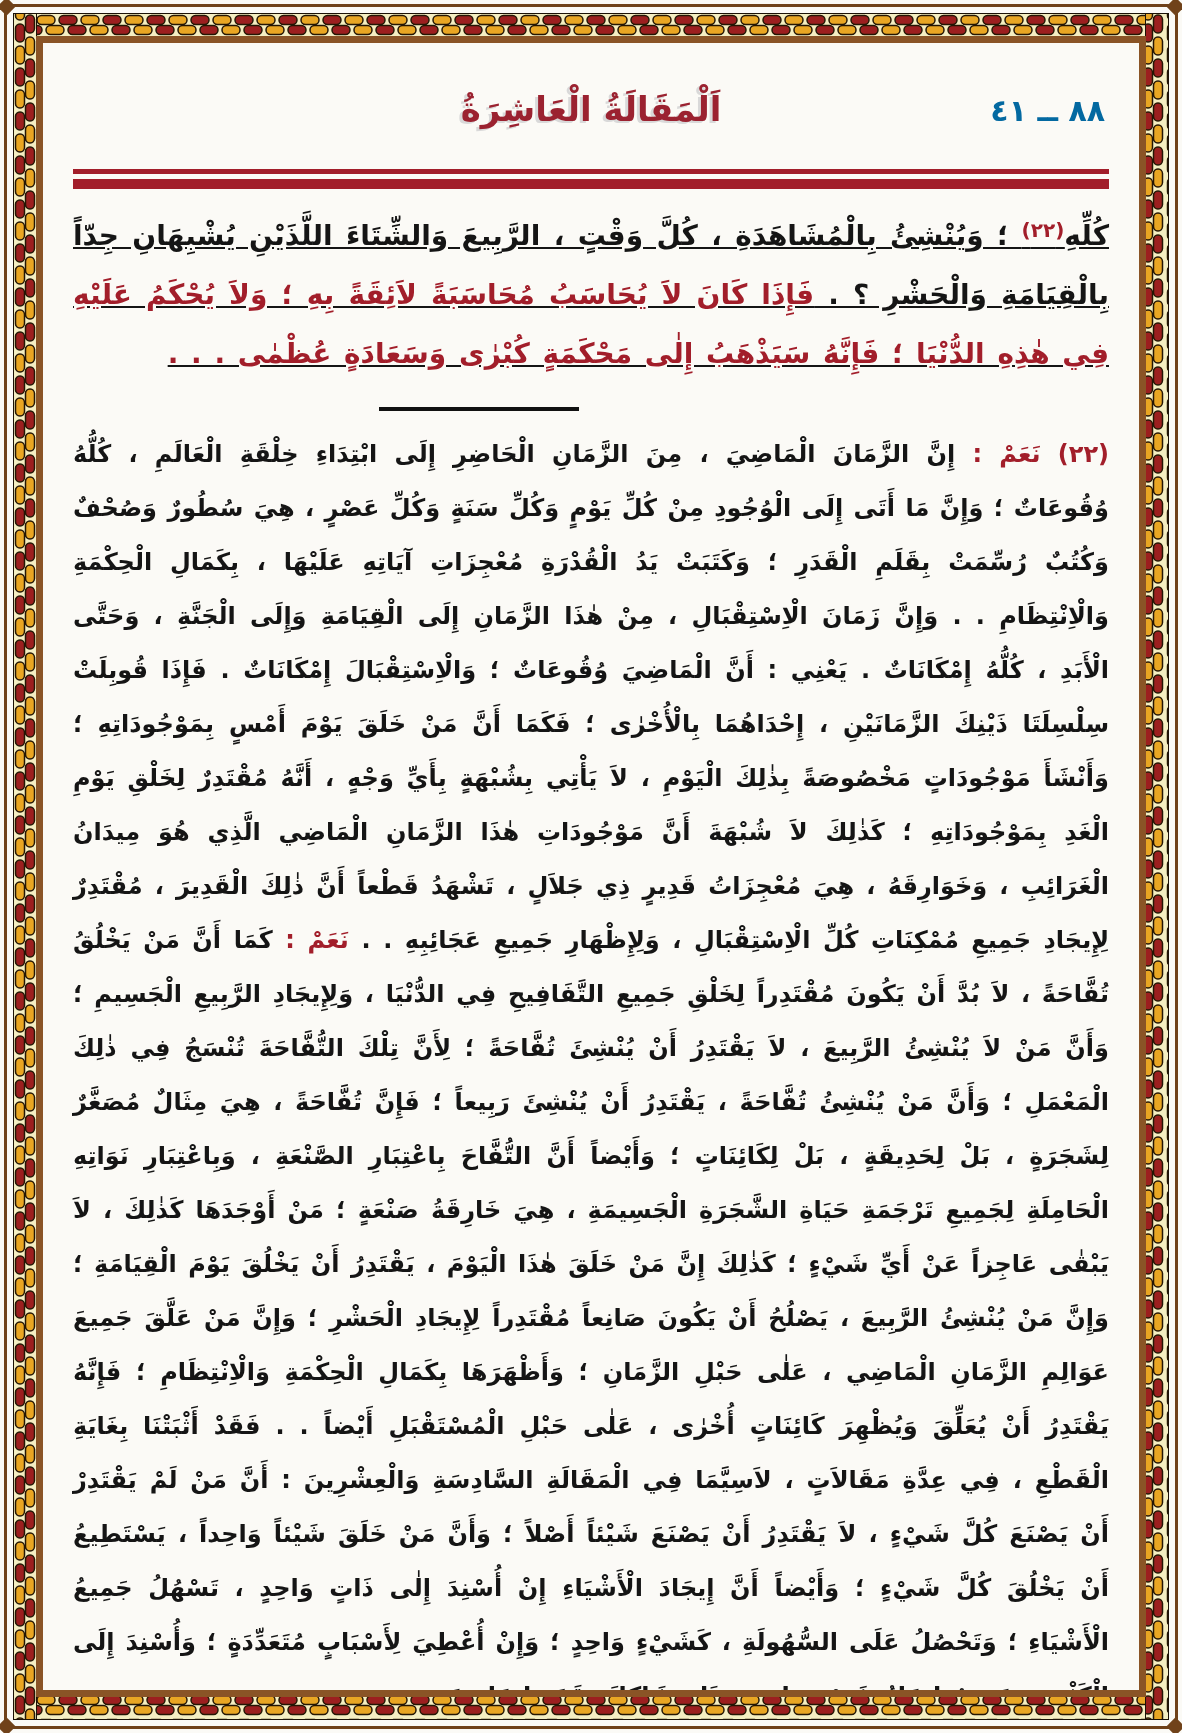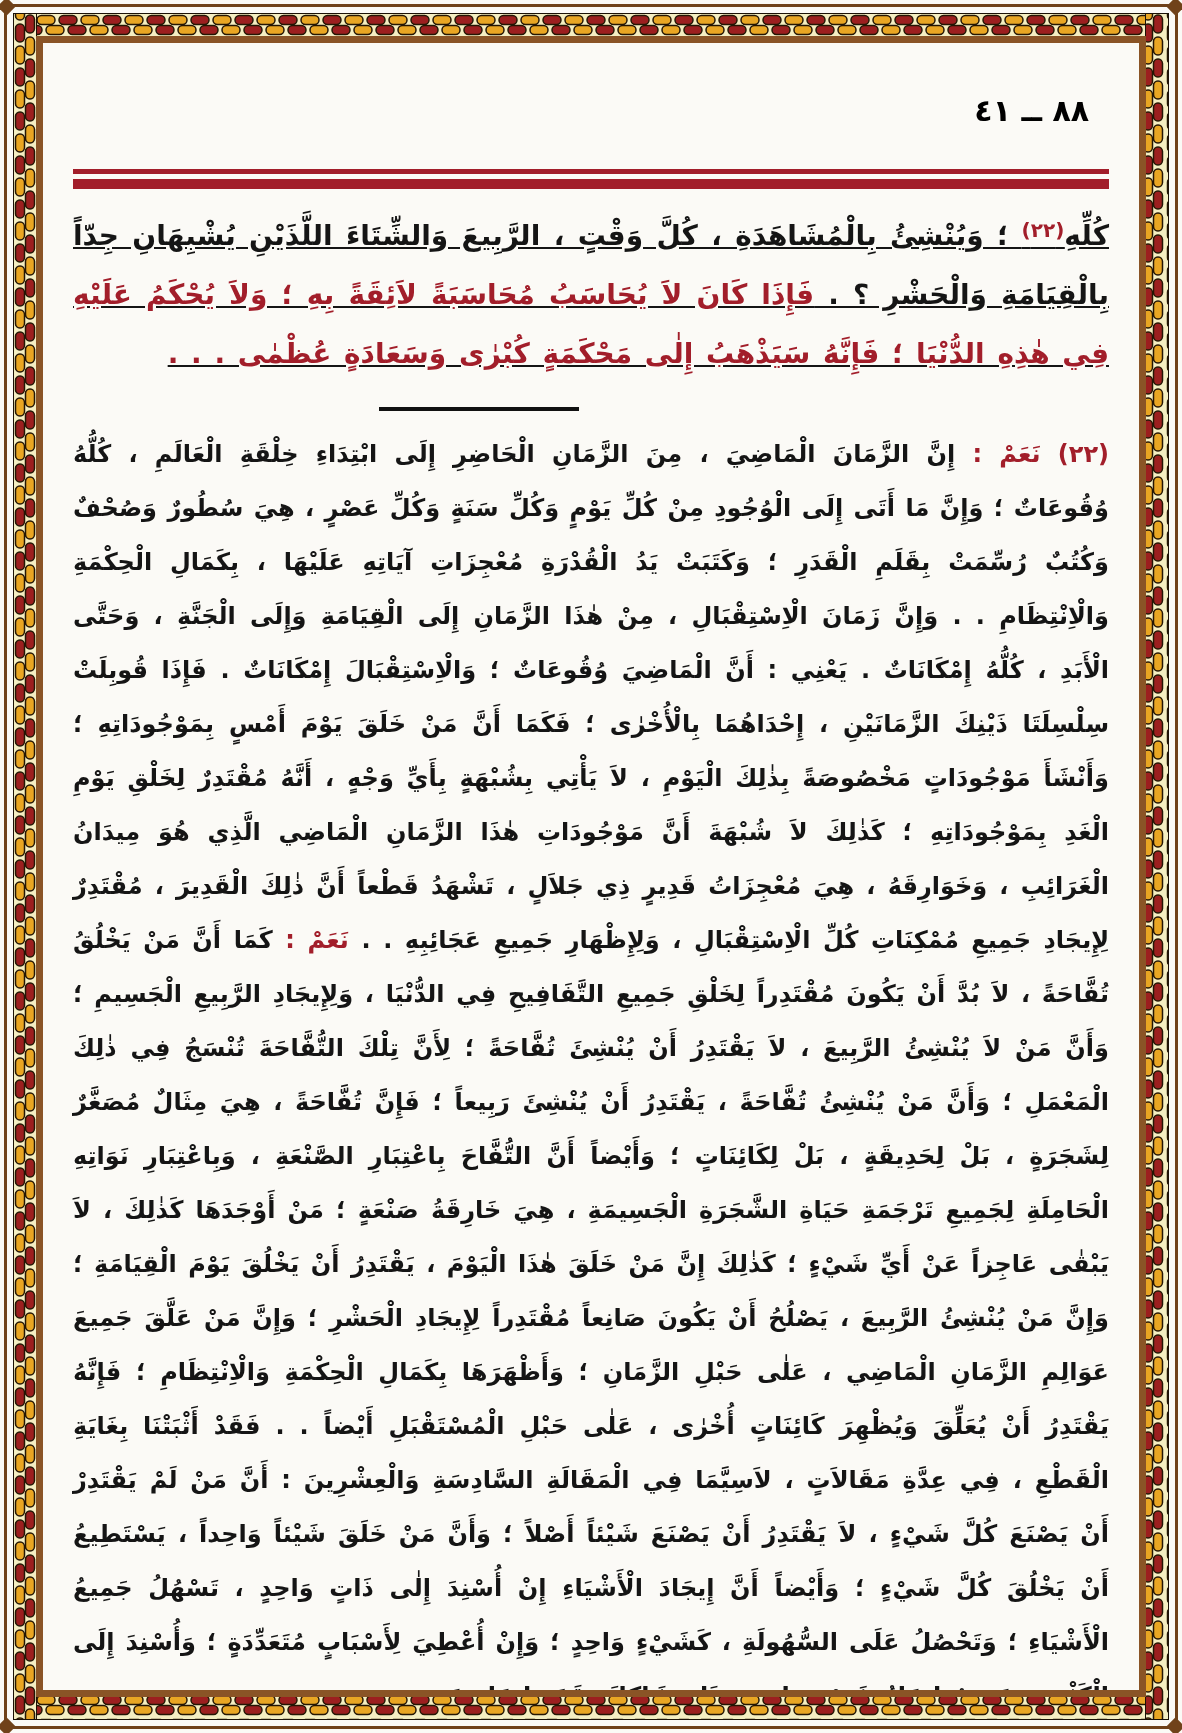--- a/index.html
+++ b/index.html
@@ -13,22 +13,22 @@
   .frame-outer { position:absolute; inset:4px; border:3px solid #70421A; pointer-events:none; }
   .frame-chain { position:absolute; top:13px; left:13px; pointer-events:none; }
   .frame-inner { position:absolute; inset:36px; border:7px solid #8A5426; pointer-events:none; }
   .corner { position:absolute; width:13px; height:13px; background:#70421A; transform:rotate(45deg); }
   .corner.tl{ top:0; left:0; } .corner.tr{ top:0; right:0; }
   .corner.bl{ bottom:0; left:0; } .corner.br{ bottom:0; right:0; }
   
   .content { position:absolute; inset:43px; padding:6px 30px 0; overflow:hidden; }
   .header { position:relative; height:104px; }
   .page-number {
-    position:absolute; top:44px; right:20px;
-    font-size:30px; font-weight:bold; color:#000000; letter-spacing:2px;
+    position:absolute; top:44px; right:4px;
+    font-size:30px; font-weight:bold; color:#0369a1; letter-spacing:2px;
   }
   .title {
     margin:0; padding-top:40px; text-align:center;
     font-size:34px; font-weight:bold; color:#9B2230;
     text-shadow:-3px 2px 0 #D9D9D9;
   }
   .header-rule {
     margin-top:16px; height:5px;
     border-top:5px solid #A21E2A; border-bottom:10px solid #A21E2A;
   }
@@ -94,20 +94,21 @@
   <div class="frame-inner"></div>
   <div class="corner tl"></div>
   <div class="corner tr"></div>
   <div class="corner bl"></div>
   <div class="corner br"></div>
 
   <div class="content">
 
     <div class="header">
       <div class="page-number">٨٨ ــ ٤١</div>
+      <h1 class="title">اَلْمَقَالَةُ الْعَاشِرَةُ</h1>
     </div>
 
     <div class="header-rule"></div>
 
     <p class="lead"><span>كُلِّهِ</span><span class="red ref">(٢٢)</span><span> ؛ وَيُنْشِئُ بِالْمُشَاهَدَةِ ، كُلَّ وَقْتٍ ، الرَّبِيعَ وَالشِّتَاءَ اللَّذَيْنِ يُشْبِهَانِ جِدّاً بِالْقِيَامَةِ وَالْحَشْرِ ؟ . </span><span class="red">فَإِذَا كَانَ لاَ يُحَاسَبُ مُحَاسَبَةً لاَئِقَةً بِهِ ؛ وَلاَ يُحْكَمُ عَلَيْهِ فِي هٰذِهِ الدُّنْيَا ؛ فَإِنَّهُ سَيَذْهَبُ إِلٰى مَحْكَمَةٍ كُبْرٰى وَسَعَادَةٍ عُظْمٰى . . .</span></p>
 
     <div class="fn-sep"></div>
 
     <p class="fn"><span class="red">(٢٢)</span><span class="red"> نَعَمْ : </span><span>إِنَّ الزَّمَانَ الْمَاضِيَ ، مِنَ الزَّمَانِ الْحَاضِرِ إِلَى ابْتِدَاءِ خِلْقَةِ الْعَالَمِ ، كُلُّهُ وُقُوعَاتٌ ؛ وَإِنَّ مَا أَتَى إِلَى الْوُجُودِ مِنْ كُلِّ يَوْمٍ وَكُلِّ سَنَةٍ وَكُلِّ عَصْرٍ ، هِيَ سُطُورٌ وَصُحْفٌ وَكُتُبٌ رُسِّمَتْ بِقَلَمِ الْقَدَرِ ؛ وَكَتَبَتْ يَدُ الْقُدْرَةِ مُعْجِزَاتِ آيَاتِهِ عَلَيْهَا ، بِكَمَالِ الْحِكْمَةِ وَالْاِنْتِظَامِ . . وَإِنَّ زَمَانَ الْاِسْتِقْبَالِ ، مِنْ هٰذَا الزَّمَانِ إِلَى الْقِيَامَةِ وَإِلَى الْجَنَّةِ ، وَحَتَّى الْأَبَدِ ، كُلُّهُ إِمْكَانَاتٌ . يَعْنِي : أَنَّ الْمَاضِيَ وُقُوعَاتٌ ؛ وَالْاِسْتِقْبَالَ إِمْكَانَاتٌ . فَإِذَا قُوبِلَتْ سِلْسِلَتَا ذَيْنِكَ الزَّمَانَيْنِ ، إِحْدَاهُمَا بِالْأُخْرٰى ؛ فَكَمَا أَنَّ مَنْ خَلَقَ يَوْمَ أَمْسٍ بِمَوْجُودَاتِهِ ؛ وَأَنْشَأَ مَوْجُودَاتٍ مَخْصُوصَةً بِذٰلِكَ الْيَوْمِ ، لاَ يَأْتِي بِشُبْهَةٍ بِأَيِّ وَجْهٍ ، أَنَّهُ مُقْتَدِرٌ لِخَلْقِ يَوْمِ الْغَدِ بِمَوْجُودَاتِهِ ؛ كَذٰلِكَ لاَ شُبْهَةَ أَنَّ مَوْجُودَاتِ هٰذَا الزَّمَانِ الْمَاضِي الَّذِي هُوَ مِيدَانُ الْغَرَائِبِ ، وَخَوَارِقَهُ ، هِيَ مُعْجِزَاتُ قَدِيرٍ ذِي جَلاَلٍ ، تَشْهَدُ قَطْعاً أَنَّ ذٰلِكَ الْقَدِيرَ ، مُقْتَدِرٌ لِإِيجَادِ جَمِيعِ مُمْكِنَاتِ كُلِّ الْاِسْتِقْبَالِ ، وَلِإِظْهَارِ جَمِيعِ عَجَائِبِهِ . . </span><span class="red">نَعَمْ : </span><span>كَمَا أَنَّ مَنْ يَخْلُقُ تُفَّاحَةً ، لاَ بُدَّ أَنْ يَكُونَ مُقْتَدِراً لِخَلْقِ جَمِيعِ التَّفَافِيحِ فِي الدُّنْيَا ، وَلِإِيجَادِ الرَّبِيعِ الْجَسِيمِ ؛ وَأَنَّ مَنْ لاَ يُنْشِئُ الرَّبِيعَ ، لاَ يَقْتَدِرُ أَنْ يُنْشِئَ تُفَّاحَةً ؛ لِأَنَّ تِلْكَ التُّفَّاحَةَ تُنْسَجُ فِي ذٰلِكَ الْمَعْمَلِ ؛ وَأَنَّ مَنْ يُنْشِئُ تُفَّاحَةً ، يَقْتَدِرُ أَنْ يُنْشِئَ رَبِيعاً ؛ فَإِنَّ تُفَّاحَةً ، هِيَ مِثَالٌ مُصَغَّرٌ لِشَجَرَةٍ ، بَلْ لِحَدِيقَةٍ ، بَلْ لِكَائِنَاتٍ ؛ وَأَيْضاً أَنَّ التُّفَّاحَ بِاعْتِبَارِ الصَّنْعَةِ ، وَبِاعْتِبَارِ نَوَاتِهِ الْحَامِلَةِ لِجَمِيعِ تَرْجَمَةِ حَيَاةِ الشَّجَرَةِ الْجَسِيمَةِ ، هِيَ خَارِقَةُ صَنْعَةٍ ؛ مَنْ أَوْجَدَهَا كَذٰلِكَ ، لاَ يَبْقٰى عَاجِزاً عَنْ أَيِّ شَيْءٍ ؛ كَذٰلِكَ إِنَّ مَنْ خَلَقَ هٰذَا الْيَوْمَ ، يَقْتَدِرُ أَنْ يَخْلُقَ يَوْمَ الْقِيَامَةِ ؛ وَإِنَّ مَنْ يُنْشِئُ الرَّبِيعَ ، يَصْلُحُ أَنْ يَكُونَ صَانِعاً مُقْتَدِراً لِإِيجَادِ الْحَشْرِ ؛ وَإِنَّ مَنْ عَلَّقَ جَمِيعَ عَوَالِمِ الزَّمَانِ الْمَاضِي ، عَلٰى حَبْلِ الزَّمَانِ ؛ وَأَظْهَرَهَا بِكَمَالِ الْحِكْمَةِ وَالْاِنْتِظَامِ ؛ فَإِنَّهُ يَقْتَدِرُ أَنْ يُعَلِّقَ وَيُظْهِرَ كَائِنَاتٍ أُخْرٰى ، عَلٰى حَبْلِ الْمُسْتَقْبَلِ أَيْضاً . . فَقَدْ أَثْبَتْنَا بِغَايَةِ الْقَطْعِ ، فِي عِدَّةِ مَقَالاَتٍ ، لاَسِيَّمَا فِي الْمَقَالَةِ السَّادِسَةِ وَالْعِشْرِينَ : أَنَّ مَنْ لَمْ يَقْتَدِرْ أَنْ يَصْنَعَ كُلَّ شَيْءٍ ، لاَ يَقْتَدِرُ أَنْ يَصْنَعَ شَيْئاً أَصْلاً ؛ وَأَنَّ مَنْ خَلَقَ شَيْئاً وَاحِداً ، يَسْتَطِيعُ أَنْ يَخْلُقَ كُلَّ شَيْءٍ ؛ وَأَيْضاً أَنَّ إِيجَادَ الْأَشْيَاءِ إِنْ أُسْنِدَ إِلٰى ذَاتٍ وَاحِدٍ ، تَسْهُلُ جَمِيعُ الْأَشْيَاءِ ؛ وَتَحْصُلُ عَلَى السُّهُولَةِ ، كَشَيْءٍ وَاحِدٍ ؛ وَإِنْ أُعْطِيَ لِأَسْبَابٍ مُتَعَدِّدَةٍ ؛ وَأُسْنِدَ إِلَى الْكَثْرَةِ ، يَصِيرُ إِيجَادُ شَيْءٍ وَاحِدٍ ، ذَا مَشَاكِلَ بِقَدَرِ إِيجَادِ جَمِيعِ</span></p>
 

